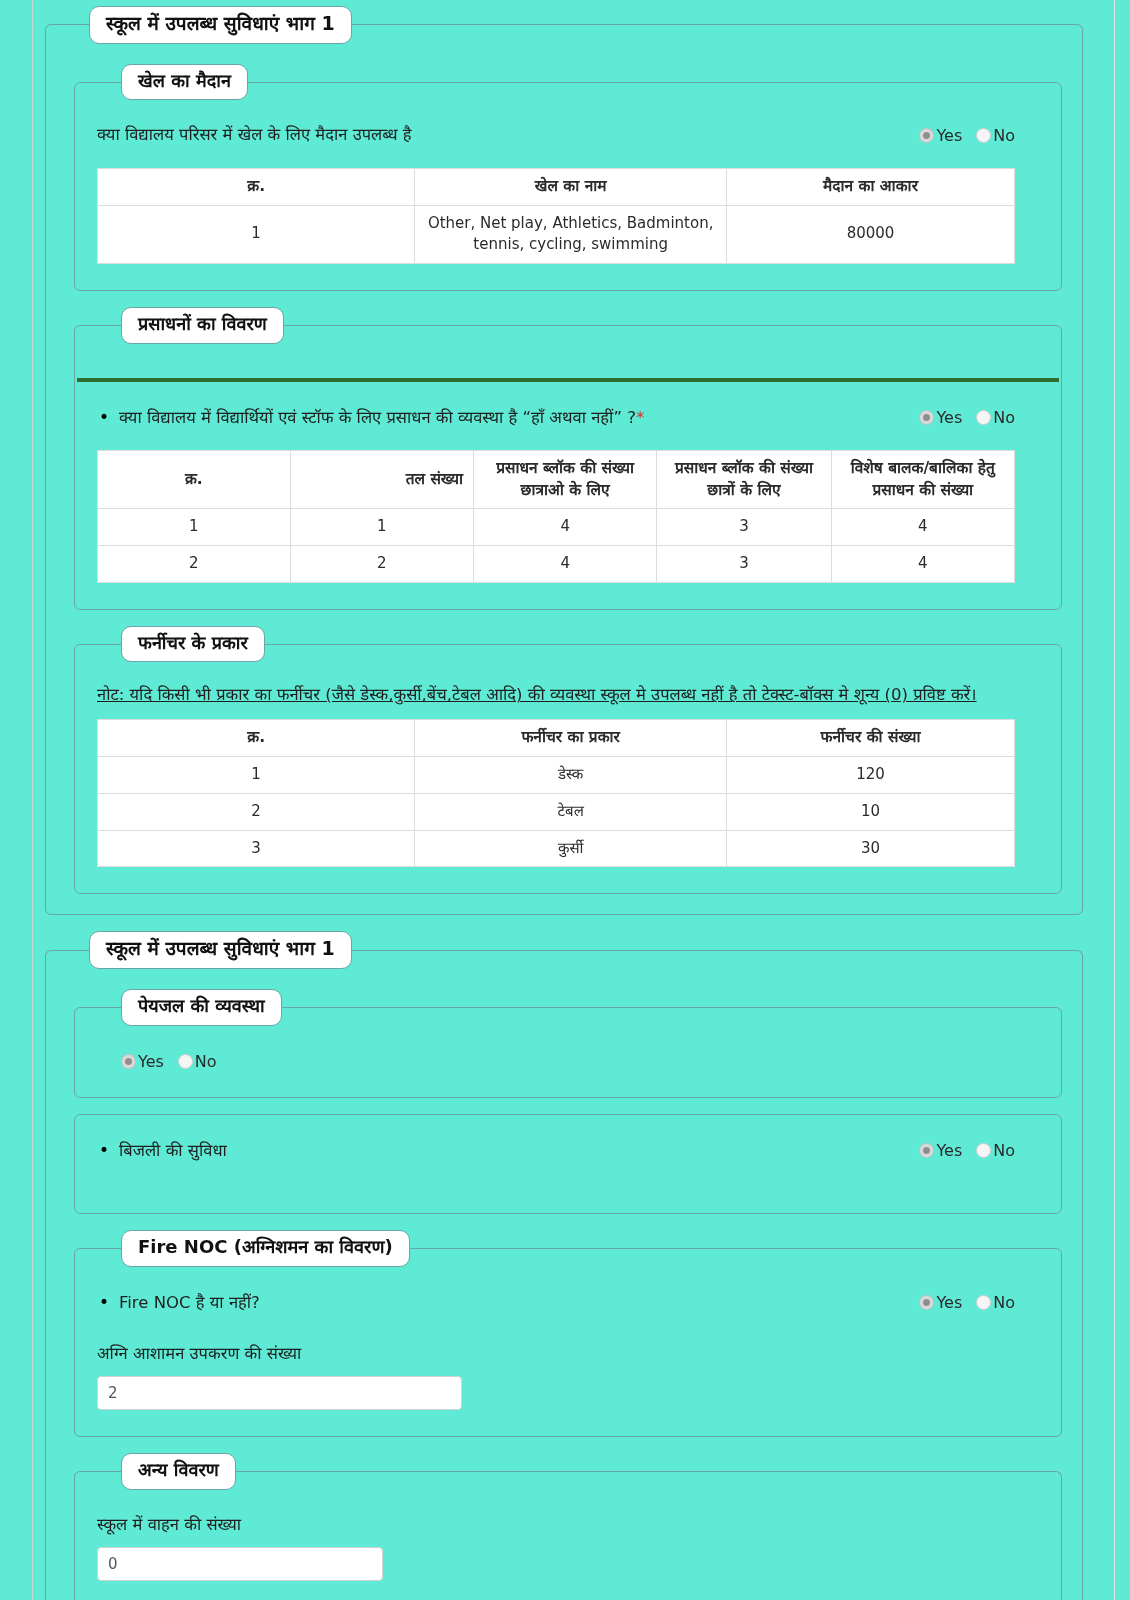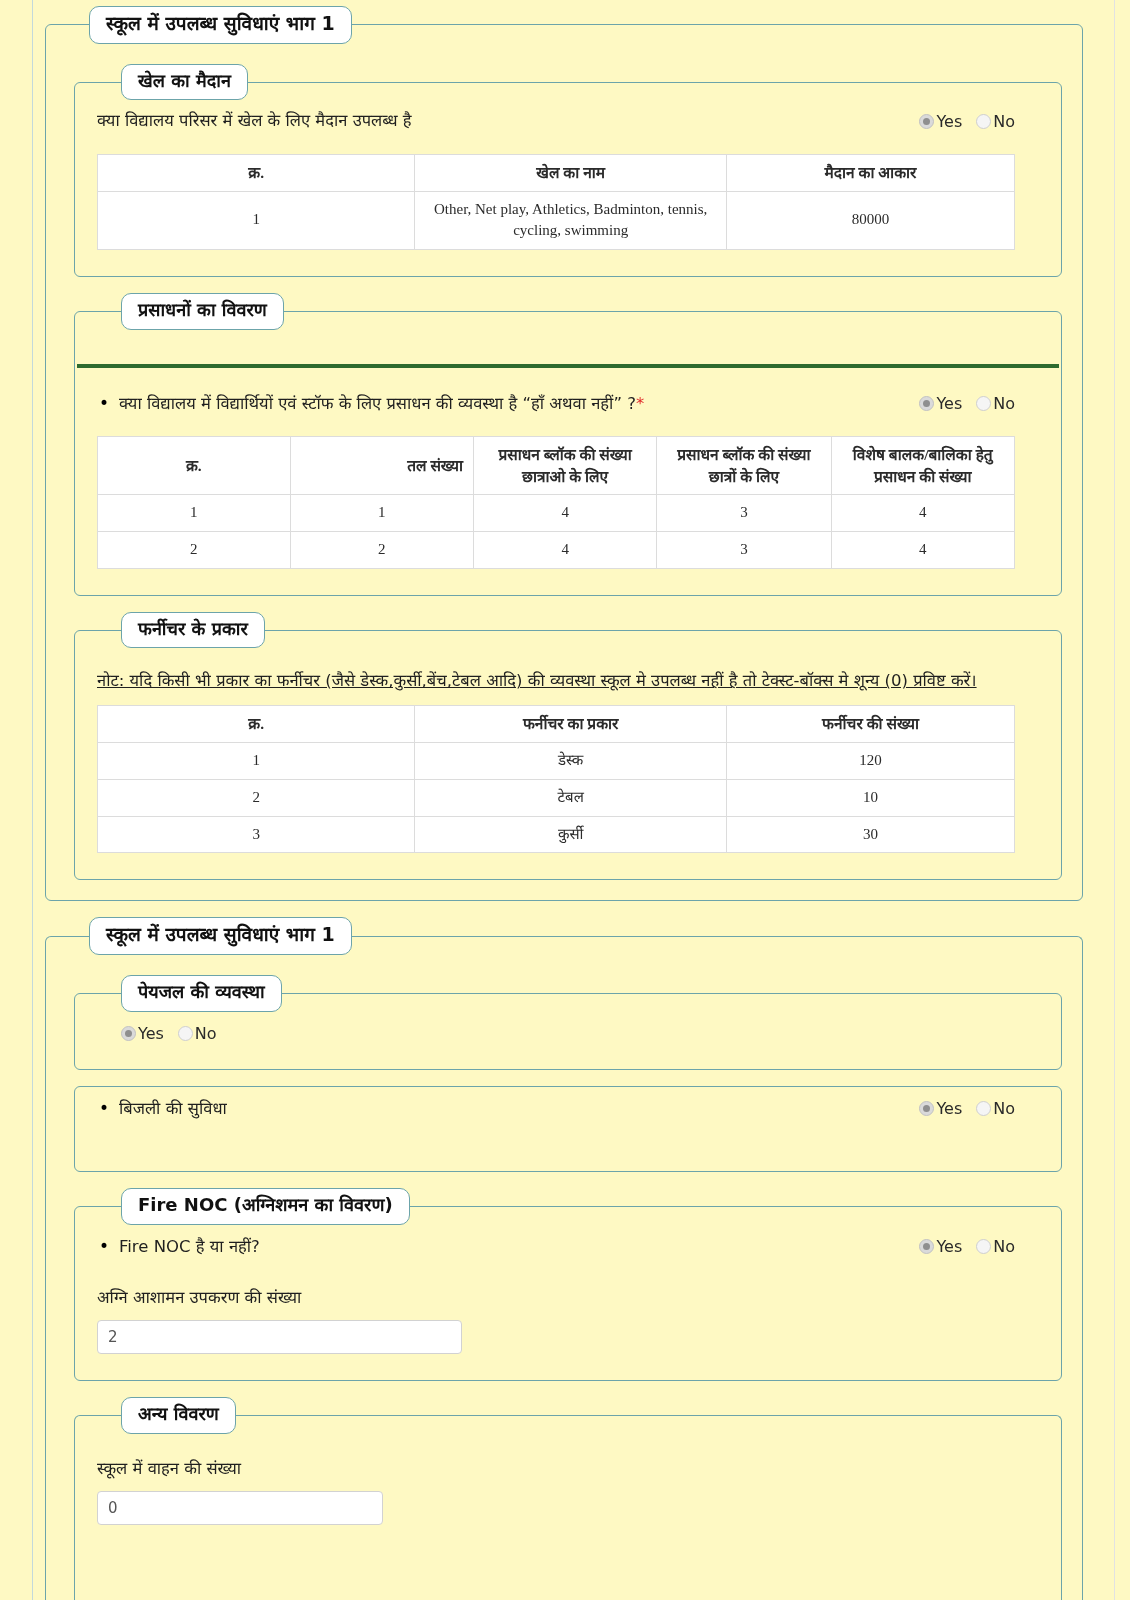--- a/index.html
+++ b/index.html
@@ -1,53 +1,53 @@
 <!DOCTYPE html>
 <html><head>
 <meta charset="utf-8">
 <style>
   * { box-sizing: border-box; }
   html, body { margin:0; padding:0; background:#fff; }
   .page {
     width:1130px; height:1600px; position:relative; overflow:hidden;
-    background:#fef9c3; font-family:"DejaVu Sans","Liberation Sans",sans-serif; color:#1f1f1f;
+    background:#5eead4; font-family:"DejaVu Sans","Liberation Sans",sans-serif; color:#1f1f1f;
   }
   .edge-line { position:absolute; top:0; bottom:0; width:1px; }
   .edge-line.left { left:32px; background:#c3d9db; }
   .edge-line.right { left:1114px; background:#e2e2e2; }
 
   fieldset.fs { border:1px solid #6ca4aa; border-radius:6px; margin:0; min-inline-size:auto; }
   legend.lg {
     font-weight:bold; font-size:18px; line-height:1.25;
     border:1px solid #6ca4aa; border-radius:10px; padding:5px 16px 7px;
     background:#fff; color:#111;
   }
   fieldset.outer { margin:6px 47px 0 45px; padding:20px 20px 16px 28px; }
   fieldset.outer > legend.lg { font-size:19px; margin-left:15px; }
   fieldset.inner { padding:8px 46px 26px 22px; margin-bottom:16px; }
   fieldset.inner > legend.lg { margin-left:24px; }
   fieldset.inner:last-child { margin-bottom:4px; }
   fieldset.cut { border-bottom:none; border-bottom-left-radius:0; border-bottom-right-radius:0; padding-bottom:0; }
   fieldset.inner.cut { padding-bottom:150px; }
 
-  .qrow { display:flex; justify-content:space-between; align-items:flex-start; }
+  .qrow { display:flex; justify-content:space-between; align-items:flex-start; margin-top:14px; }
   .qtext { font-size:16.5px; line-height:1.55; color:#1f1f1f; max-width:740px; }
   .bullet > .qtext::before { content:"•"; display:inline-block; width:20px; margin-left:2px; font-size:17px; color:#000; }
   .yn { display:flex; align-items:center; flex-shrink:0; margin-left:24px; padding-top:4px; }
   .radio {
     width:15px; height:15px; border-radius:50%; border:1px solid #cfcfcf; background:#f5f5f5;
     display:inline-flex; align-items:center; justify-content:center; flex-shrink:0;
   }
   .radio.checked { background:#dadada; border-color:#c2c2c2; }
   .radio.checked::after { content:""; width:7px; height:7px; border-radius:50%; background:#8f8f8f; }
   .rlabel { font-size:16px; color:#2a2a2a; margin-left:2px; }
   .yn .radio + .rlabel { margin-right:14px; }
   .yn .rlabel:last-child { margin-right:0; }
 
-  table.tbl { width:100%; border-collapse:collapse; margin-top:20px; background:#fff;font-family:Liberation Serif, serif; }
+  table.tbl { width:100%; border-collapse:collapse; margin-top:20px; background:#fff; }
   .tbl th, .tbl td { border:1px solid #dcdcdc; text-align:center; vertical-align:middle; color:#2b2b2b; }
   .tbl th { font-size:15.5px; font-weight:bold; padding:7px 10px; line-height:1.4; }
   .tbl td { font-size:15px; padding:7px 12px; line-height:1.45; }
   .t3col th:nth-child(1), .t3col td:nth-child(1) { width:34.6%; }
   .t3col th:nth-child(2), .t3col td:nth-child(2) { width:34%; }
   .t3col th:nth-child(3), .t3col td:nth-child(3) { width:31.4%; }
   .t5col th:nth-child(1) { width:21%; }
   .t5col th:nth-child(2) { width:20%;text-align:right; }
   .t5col th:nth-child(3) { width:20%; }
   .t5col th:nth-child(4) { width:19%; }

